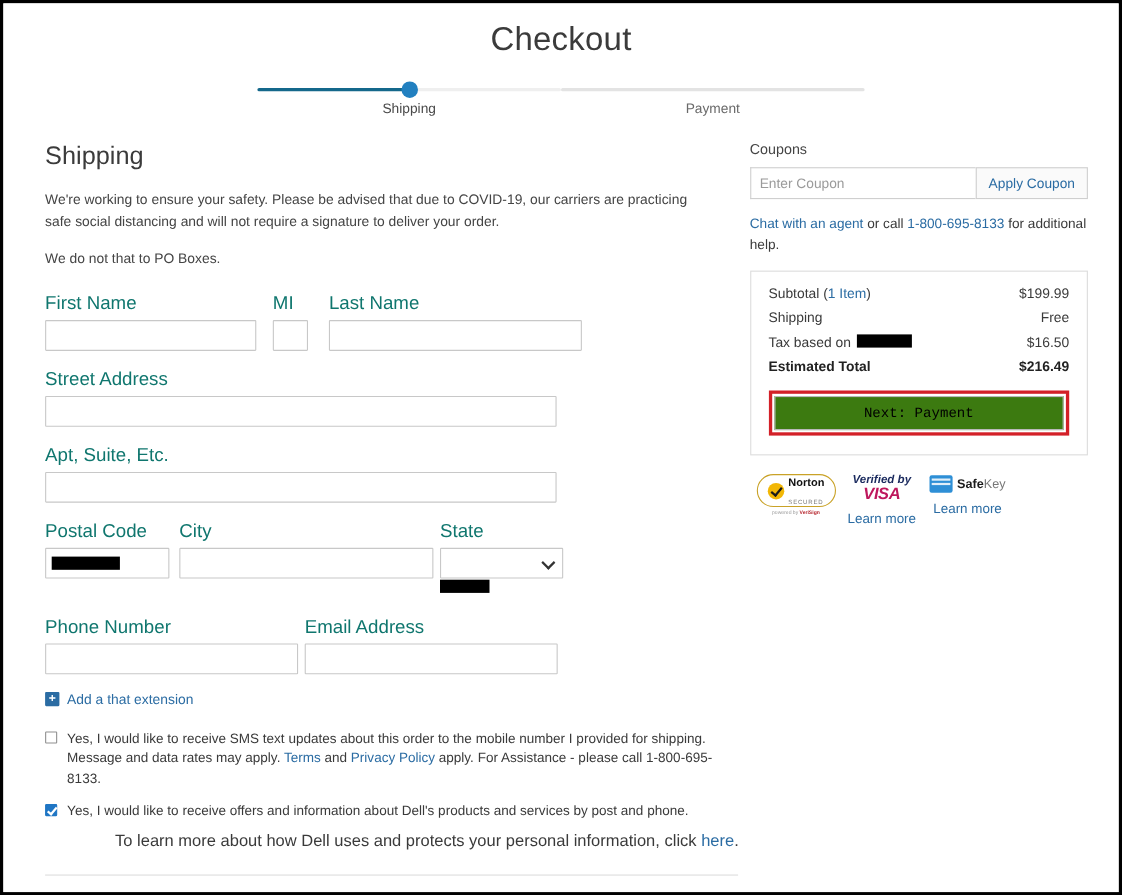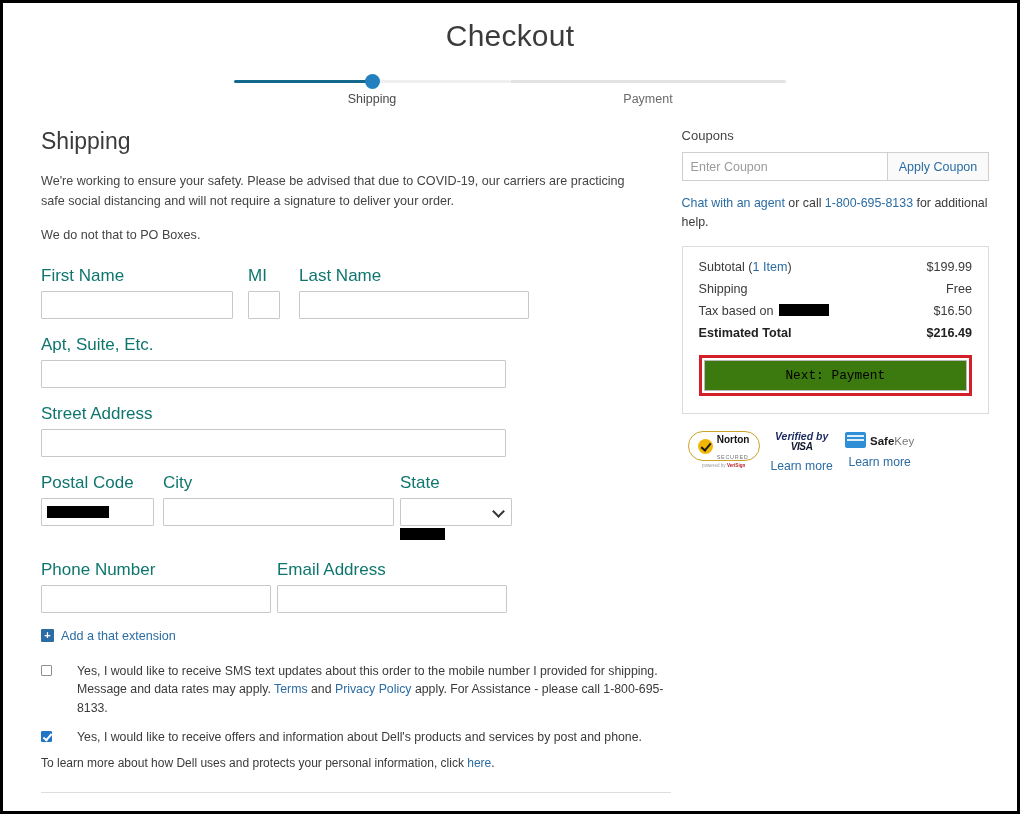--- a/index.html
+++ b/index.html
@@ -176,21 +176,20 @@
     border-radius: 1px;
   }
 
   .cb-row {
     display: flex;
     align-items: flex-start;
     margin-bottom: 10px;
     font-size: 12.3px;
     line-height: 1.52;
     color: #3a3a3a;
-    gap: 16px;
   }
   .cb {
     width: 11px; height: 11px;
     border: 1px solid #8f8f8f;
     background: #fff;
     margin: 3px 9px 0 0;
     flex: 0 0 auto;
     border-radius: 1px;
     position: relative;
   }
@@ -202,23 +201,24 @@
     content: "";
     position: absolute;
     left: 3px; top: 0px;
     width: 3px; height: 7px;
     border-right: 2px solid #fff;
     border-bottom: 2px solid #fff;
     transform: rotate(40deg);
   }
   .cb-text { max-width: 600px; }
   .note-line {
-    font-size: 12px;
+    font-size: 15px;
     color: #3a3a3a;
     margin: 3px 0 0 0;
+    text-align: right;
   }
 
   .divider {
     border: 0;
     border-top: 1px solid #dddddd;
     margin: 22px 0 18px 0;
     width: 630px;
   }
 
   .billing-head {
@@ -350,21 +350,21 @@
     transform: rotate(40deg);
   }
   .norton .ntxt { text-align: left; line-height: 1; }
   .norton .n1 { font-size: 10px; font-weight: bold; color: #111; }
   .norton .n2 { font-size: 5.5px; letter-spacing: .7px; color: #777; margin-top: 1px; }
   .verisign { font-size: 4.6px; color: #9a9a9a; text-align: center; margin-top: 2px; }
   .verisign b { color: #b5232b; }
 
   .visa { line-height: 1.06; }
   .visa .v1 { font-size: 10.5px; font-style: italic; font-weight: bold; color: #1a2a5e; }
-  .visa .v2 { font-size: 10px; font-style: italic; font-weight: bold; color: #0f172a; letter-spacing: -.4px; }
+  .visa .v2 { font-size: 15px; font-style: italic; font-weight: bold; color: #be185d; letter-spacing: -.4px; }
 
   .safekey { display: flex; align-items: center; justify-content: center; }
   .safekey .amex {
     width: 21px; height: 16px;
     background: #2e8fd6;
     border-radius: 2px;
     margin-right: 4px;
     position: relative;
     flex: 0 0 auto;
   }
@@ -419,28 +419,28 @@
           <input class="tinput" type="text" value="" style="">
         </div>
         <div class="fg w-last">
           <label class="field-label">Last Name</label>
           <input class="tinput" type="text" value="" style="">
         </div>
       </div>
 
       <div class="row">
         <div class="fg w-full">
-          <label class="field-label">Apt, Suite, Etc.</label>
+          <label class="field-label">Street Address</label>
           <input class="tinput" type="text" value="" style="">
         </div>
       </div>
 
       <div class="row">
         <div class="fg w-full">
-          <label class="field-label">Street Address</label>
+          <label class="field-label">Apt, Suite, Etc.</label>
           <input class="tinput" type="text" value="" style="">
         </div>
       </div>
 
       <div class="row">
         <div class="fg w-postal">
           <label class="field-label">Postal Code</label>
           <div class="input-redact">
             <input class="tinput" type="text" style="">
             <span class="redact"></span>

